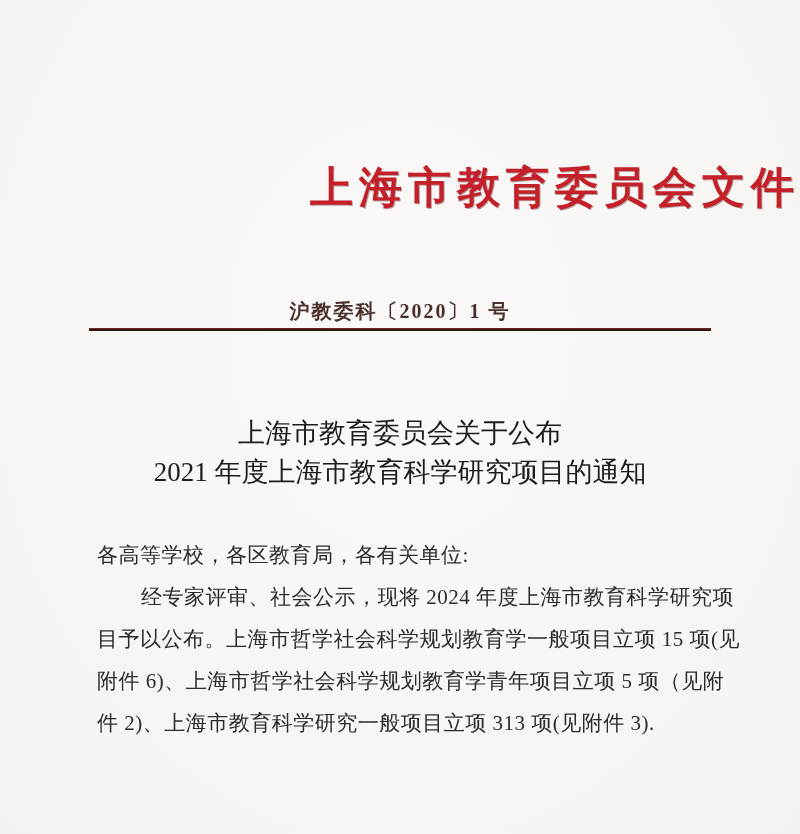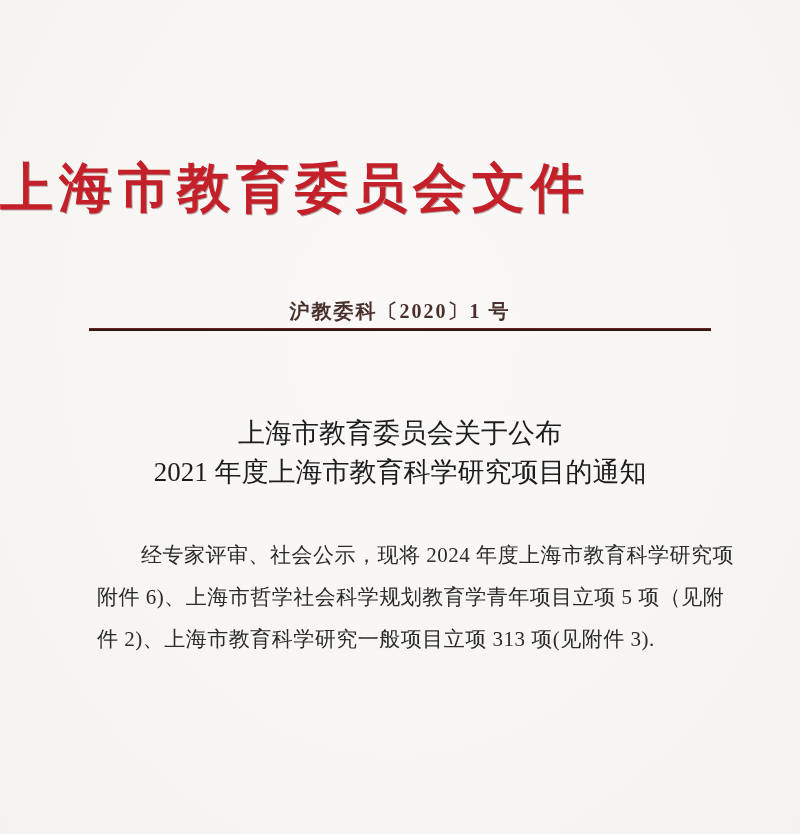--- a/index.html
+++ b/index.html
@@ -13,22 +13,22 @@
     background: #f8f7f5;
     background-image: radial-gradient(ellipse at 50% 40%, #faf9f8 0%, #f6f5f2 70%, #f3f2ef 100%);
     font-family: "Liberation Serif", "DejaVu Serif", serif;
     overflow: hidden;
   }
   .letterhead {
     position: absolute;
     top: 150px;
     left: 0;
     right: 0;
-    text-align: left;
-    font-size: 53px;
+    text-align: right;
+    font-size: 43px;
     font-weight: 700;
     color: #c32029;
     letter-spacing: 6px;
     line-height: 76px;
     text-shadow: 1px 1px 0 rgba(60,10,12,0.35);
     white-space: nowrap;
   }
   .doc-number {
     position: absolute;
     top: 297px;
@@ -87,20 +87,22 @@
   <div class="doc-number">沪教委科〔2020〕1 号</div>
 
   <div class="rule"></div>
 
   <div class="doc-title">
     <div>上海市教育委员会关于公布</div>
     <div>2021 年度上海市教育科学研究项目的通知</div>
   </div>
 
   <div class="body-block">
+    <div class="body-line">各高等学校，各区教育局，各有关单位:</div>
 
     <div class="body-line indent">经专家评审、社会公示，现将 2024 年度上海市教育科学研究项</div>
+    <div class="body-line">目予以公布。上海市哲学社会科学规划教育学一般项目立项 15 项(见</div>
     <div class="body-line">附件 6)、上海市哲学社会科学规划教育学青年项目立项 5 项（见附</div>
     <div class="body-line">件 2)、上海市教育科学研究一般项目立项 313 项(见附件 3).</div>
 
   </div>
 
 </div>
 
 </body></html>

